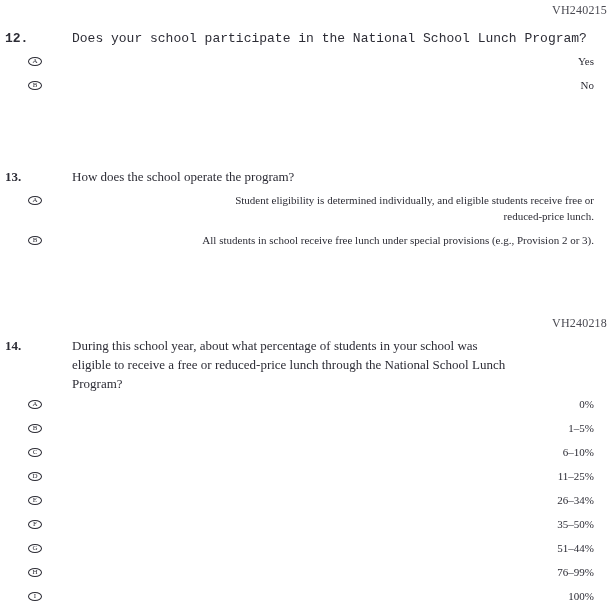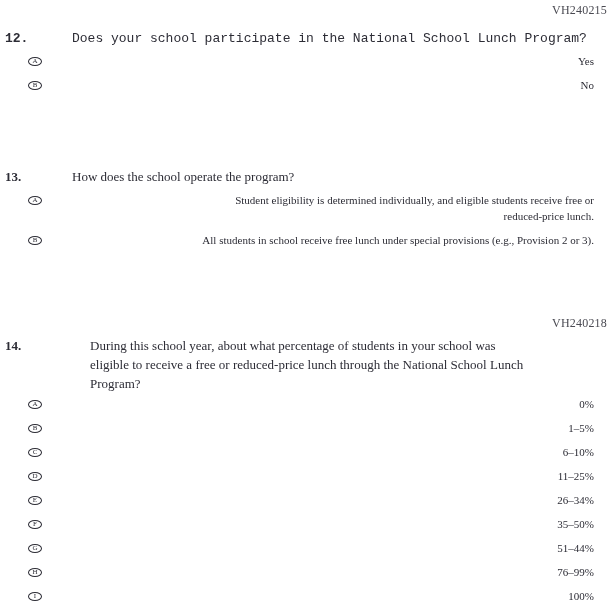--- a/index.html
+++ b/index.html
@@ -32,21 +32,21 @@
     line-height: 9px;
     color: #4a4a52;
     letter-spacing: 0.2px;
   }
   .q-row {
     display: flex;
     align-items: flex-start;
   }
   .q-0 .q-row { margin-top: 14px; font-family: Liberation Mono, monospace; }
   .q-1 .q-row { margin-top: 9px; align-items: center; }
-  .q-2 .q-row { margin-top: 8px; gap: 18px; }
+  .q-2 .q-row { margin-top: 8px; }
 
   .q-num {
     flex: none;
     width: 23px;
     padding-left: 5px;
     box-sizing: content-box;
     font-weight: 700;
     font-size: 13px;
     line-height: 19px;
   }

